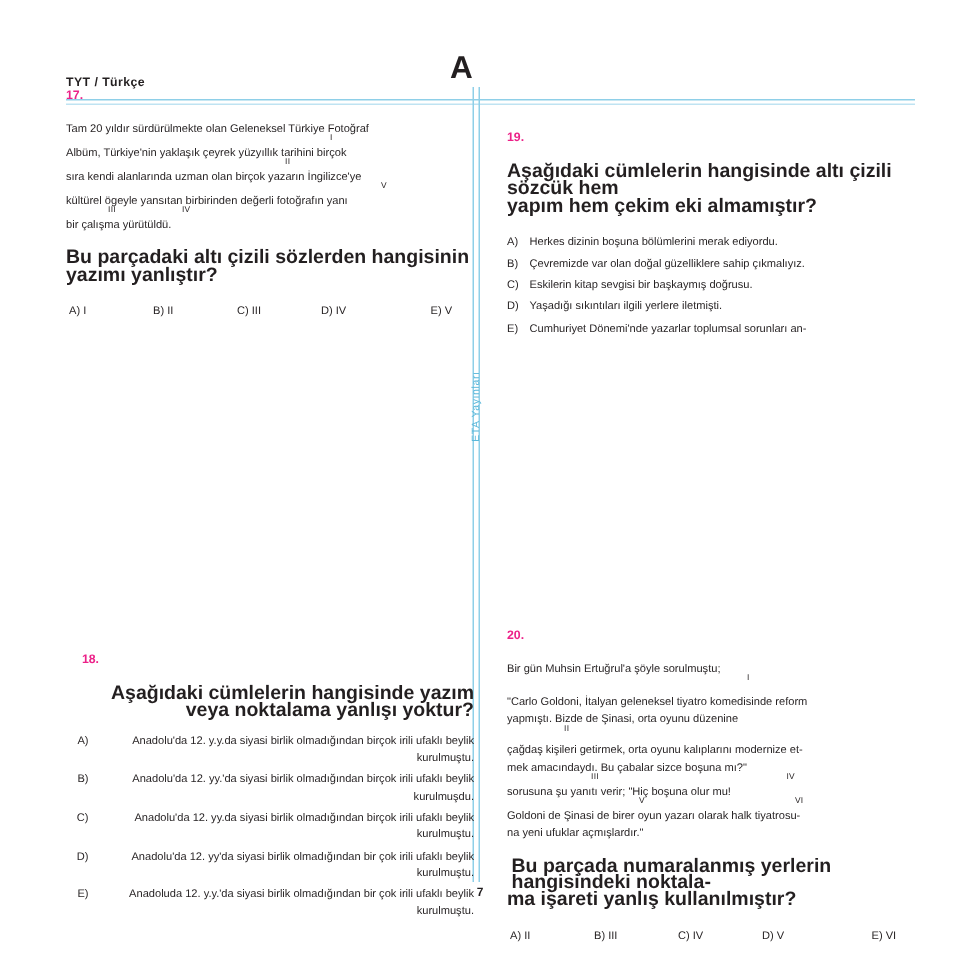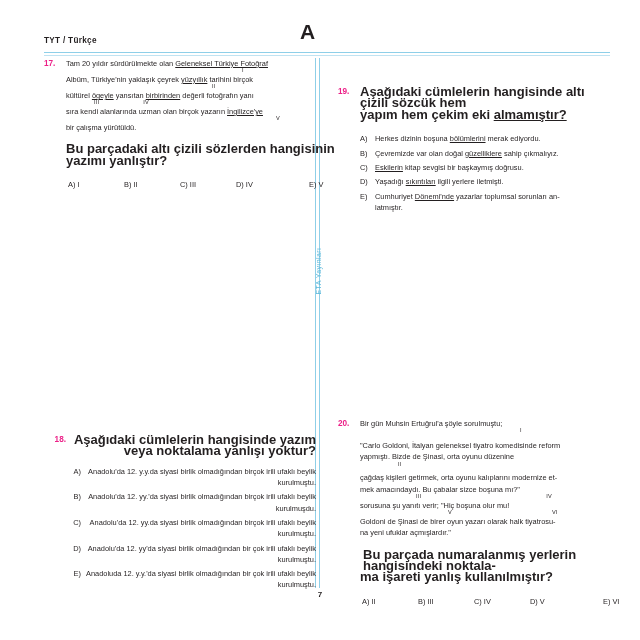--- a/index.html
+++ b/index.html
@@ -18,21 +18,21 @@
 
   .page {
     position: absolute;
     inset: 0;
   }
 
   
   .header {
     position: absolute;
     left: 44px;
-    top: 34px;
+    top: 48px;
     width: 566px;
     height: 24px;
   }
   .header-title {
     position: absolute;
     left: 0;
     top: 2px;
     font-size: 8.2px;
     font-weight: bold;
     letter-spacing: 0.3px;
@@ -100,40 +100,41 @@
     width: 272px;
   }
   .col.left  { left: 44px; }
   .col.right { left: 338px; }
 
   
   .question { position: absolute; width: 272px; }
   .q-head {
     display: flex;
     align-items: flex-start;
+    flex-direction: column;
   }
   .q-num {
     width: 22px;
     flex: 0 0 22px;
     font-size: 8.2px;
     font-weight: bold;
     color: #ec2188;
     line-height: 11.4px;
     padding-top: 0px;
   }
   .q-body {
     flex: 1 1 auto;
     font-size: 7.4px;
     line-height: 11.4px;
   }
   .stem-line {
     white-space: nowrap;
     position: relative;
   }
-  .u { text-decoration: underline; text-underline-offset: 1.2px; }
+  .u { text-underline-offset: 1.2px; }
   .rn {
     display: block;
     font-size: 5.6px;
     line-height: 5.6px;
     letter-spacing: 0.2px;
     color: #231f20;
     height: 5.6px;
     margin-top: -1px;
   }
   .prompt {
@@ -223,27 +224,27 @@
           <span class="rn" style="padding-left:176px">I</span>
         </div>
 
 
         <div class="stem-line">
           <span>Albüm, Türkiye'nin yaklaşık çeyrek </span><span class="u">yüzyıllık</span><span> tarihini birçok</span>
           <span class="rn" style="padding-left:146px">II</span>
         </div>
 
         <div class="stem-line">
+          <span>sıra kendi alanlarında uzman olan birçok yazarın </span><span class="u">İngilizce'ye</span>
+          <span class="rn" style="padding-left:210px">V</span>
+        </div>
+
+        <div class="stem-line">
           <span>kültürel </span><span class="u">ögeyle</span><span> yansıtan </span><span class="u">birbirinden</span><span> değerli fotoğrafın yanı</span>
           <span class="rn" style="padding-left:28px"><span>III</span><span style="padding-left:44px">IV</span></span>
-        </div>
-
-        <div class="stem-line">
-          <span>sıra kendi alanlarında uzman olan birçok yazarın </span><span class="u">İngilizce'ye</span>
-          <span class="rn" style="padding-left:210px">V</span>
         </div>
 
         <div class="stem-line">bir çalışma yürütüldü.</div>
 
         <div class="prompt">Bu parçadaki altı çizili sözlerden hangisinin yazımı yanlıştır?</div>
 
         <div class="opts-row">
           <div class="cell">A) I</div>
           <div class="cell">B) II</div>
           <div class="cell">C) III</div>
@@ -305,21 +306,21 @@
           <div class="opt">
             <div class="opt-let">C)</div>
             <div class="opt-txt"><span></span><span class="u">Eskilerin</span><span> kitap sevgisi bir başkaymış doğrusu.</span></div>
           </div>
           <div class="opt">
             <div class="opt-let">D)</div>
             <div class="opt-txt"><span>Yaşadığı </span><span class="u">sıkıntıları</span><span> ilgili yerlere iletmişti.</span></div>
           </div>
           <div class="opt">
             <div class="opt-let">E)</div>
-            <div class="opt-txt"><span>Cumhuriyet </span><span class="u">Dönemi'nde</span><span> yazarlar toplumsal sorunları an-</span><span style="display:block">latmıştır.</span></div>
+            <div class="opt-txt"><span>Cumhuriyet </span><span class="u">Dönemi'nde</span><span> yazarlar toplumsal sorunları an-</span></div>
           </div>
         </div>
       </div>
     </div>
   </div>
 
   <div class="col right question" id="q20">
     <div class="q-head">
       <div class="q-num">20.</div>
       <div class="q-body">

